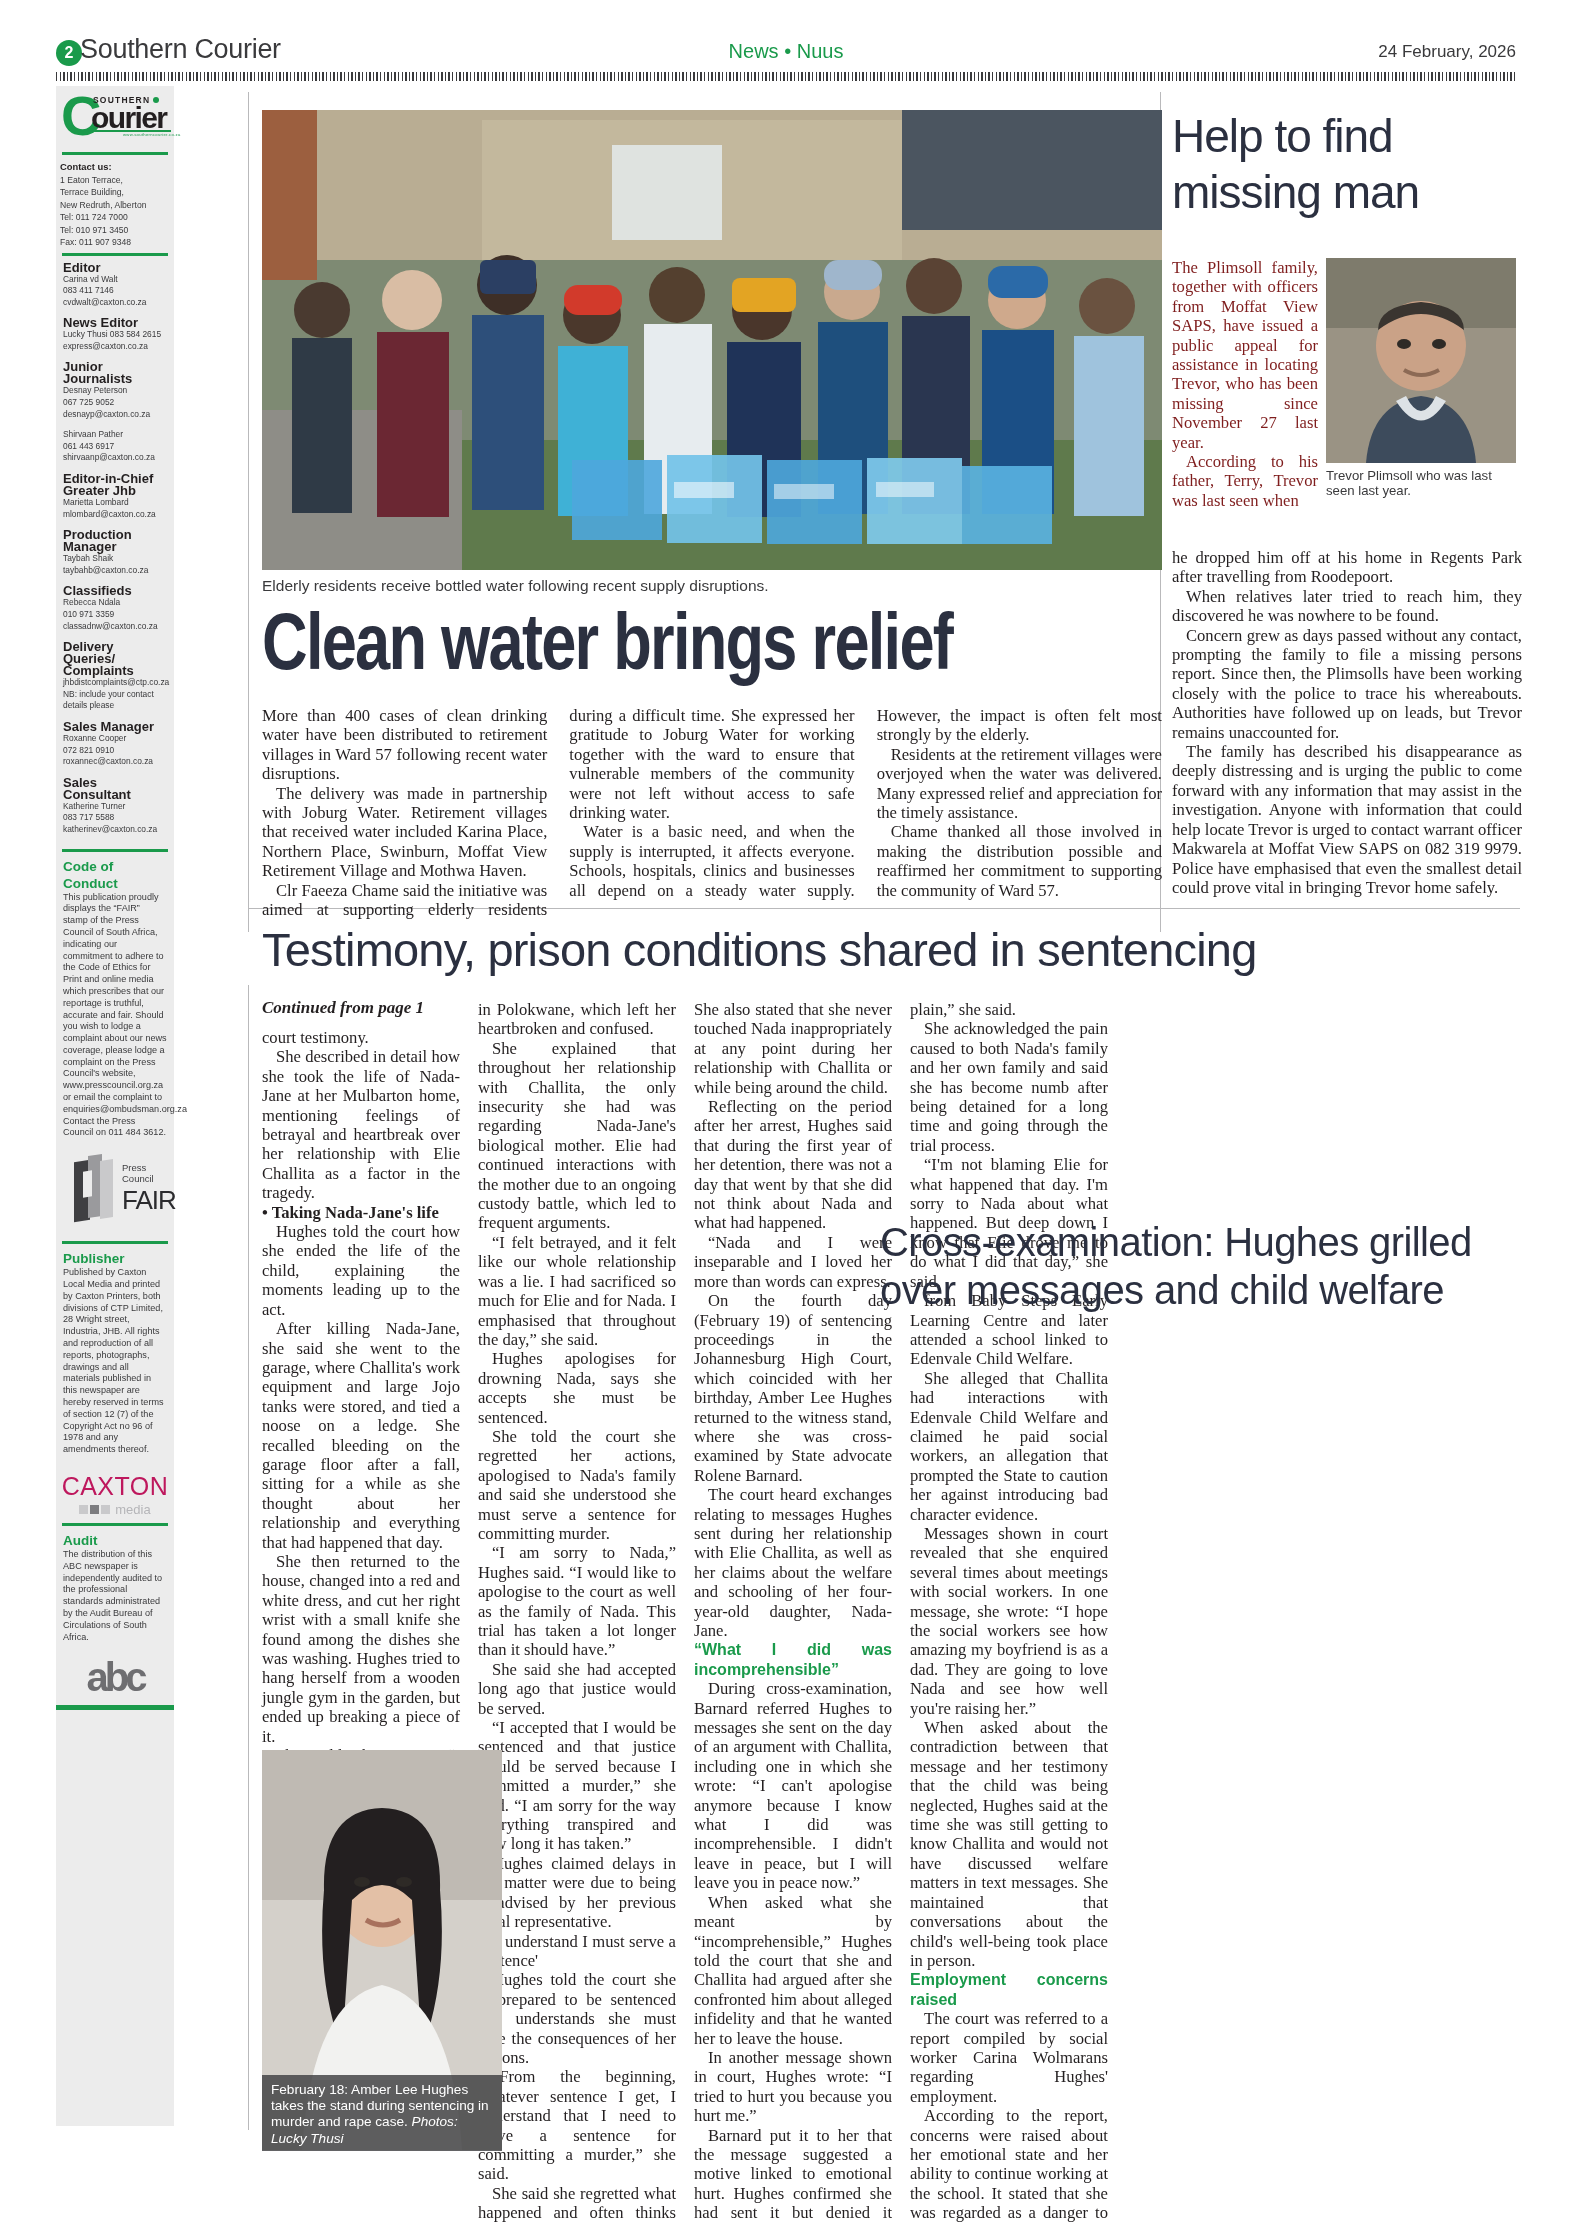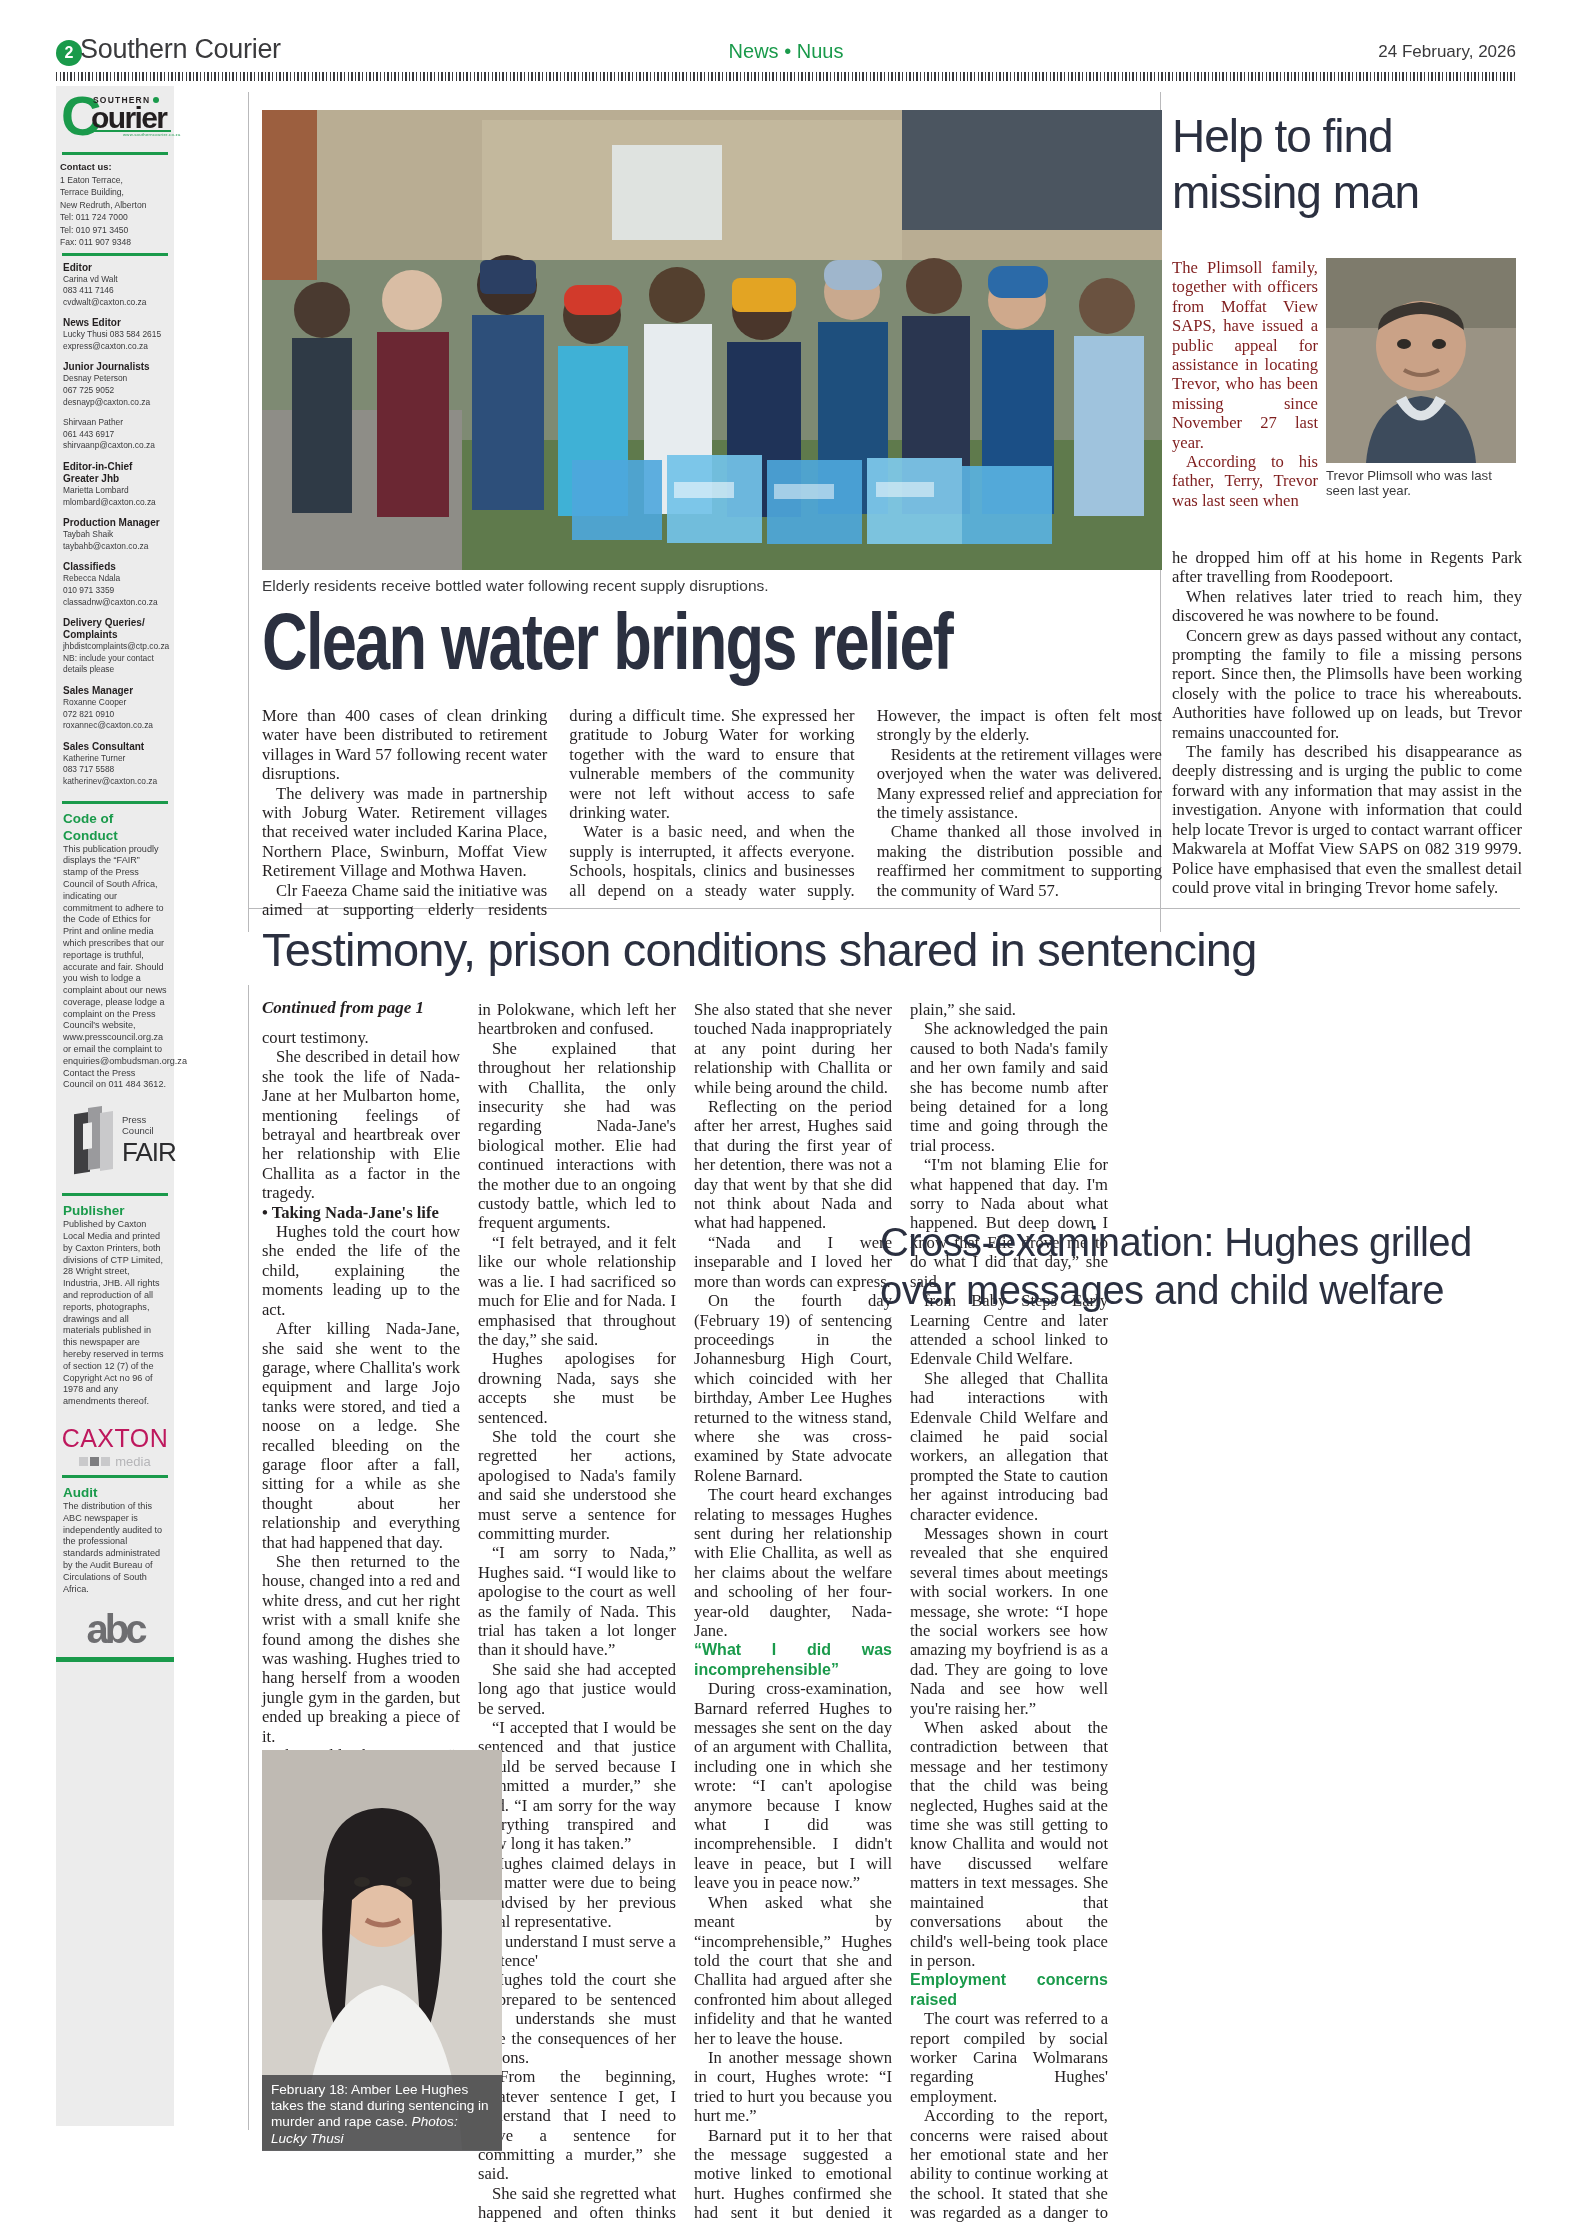--- a/index.html
+++ b/index.html
@@ -74,21 +74,21 @@
     position:absolute; left:30px; top:38px; width:80px; height:2px; background:#1a9a4b;
   }
   .greenbar { height:3px; background:#1a9a4b; margin:4px 6px 6px 6px; }
   .contact-block {
     font-family:"Liberation Sans", sans-serif;
     font-size:8.6px; line-height:12.5px; color:#3a3a3c; padding:0 4px;
   }
   .contact-block .hd { font-weight:bold; color:#231f20; font-size:9.4px; }
   .blk { padding:0 7px; font-family:"Liberation Sans", sans-serif;
          font-size:8.4px; line-height:11.6px; color:#3a3a3c; }
-  .blk .role { font-weight:bold; color:#231f20; font-size:10px; line-height:12px; }
+  .blk .role { font-weight:bold; color:#231f20; font-size:13px; line-height:12px; }
   .blk .sp { height:9px; }
   .sec-head-green {
     font-family:"Liberation Sans", sans-serif; font-weight:bold; font-size:13.5px;
     color:#1a9a4b; padding:0 7px; line-height:17px;
   }
   .body-small {
     padding:0 7px; font-family:"Liberation Sans", sans-serif;
     font-size:9.1px; line-height:11.8px; color:#3a3a3c;
   }
   

